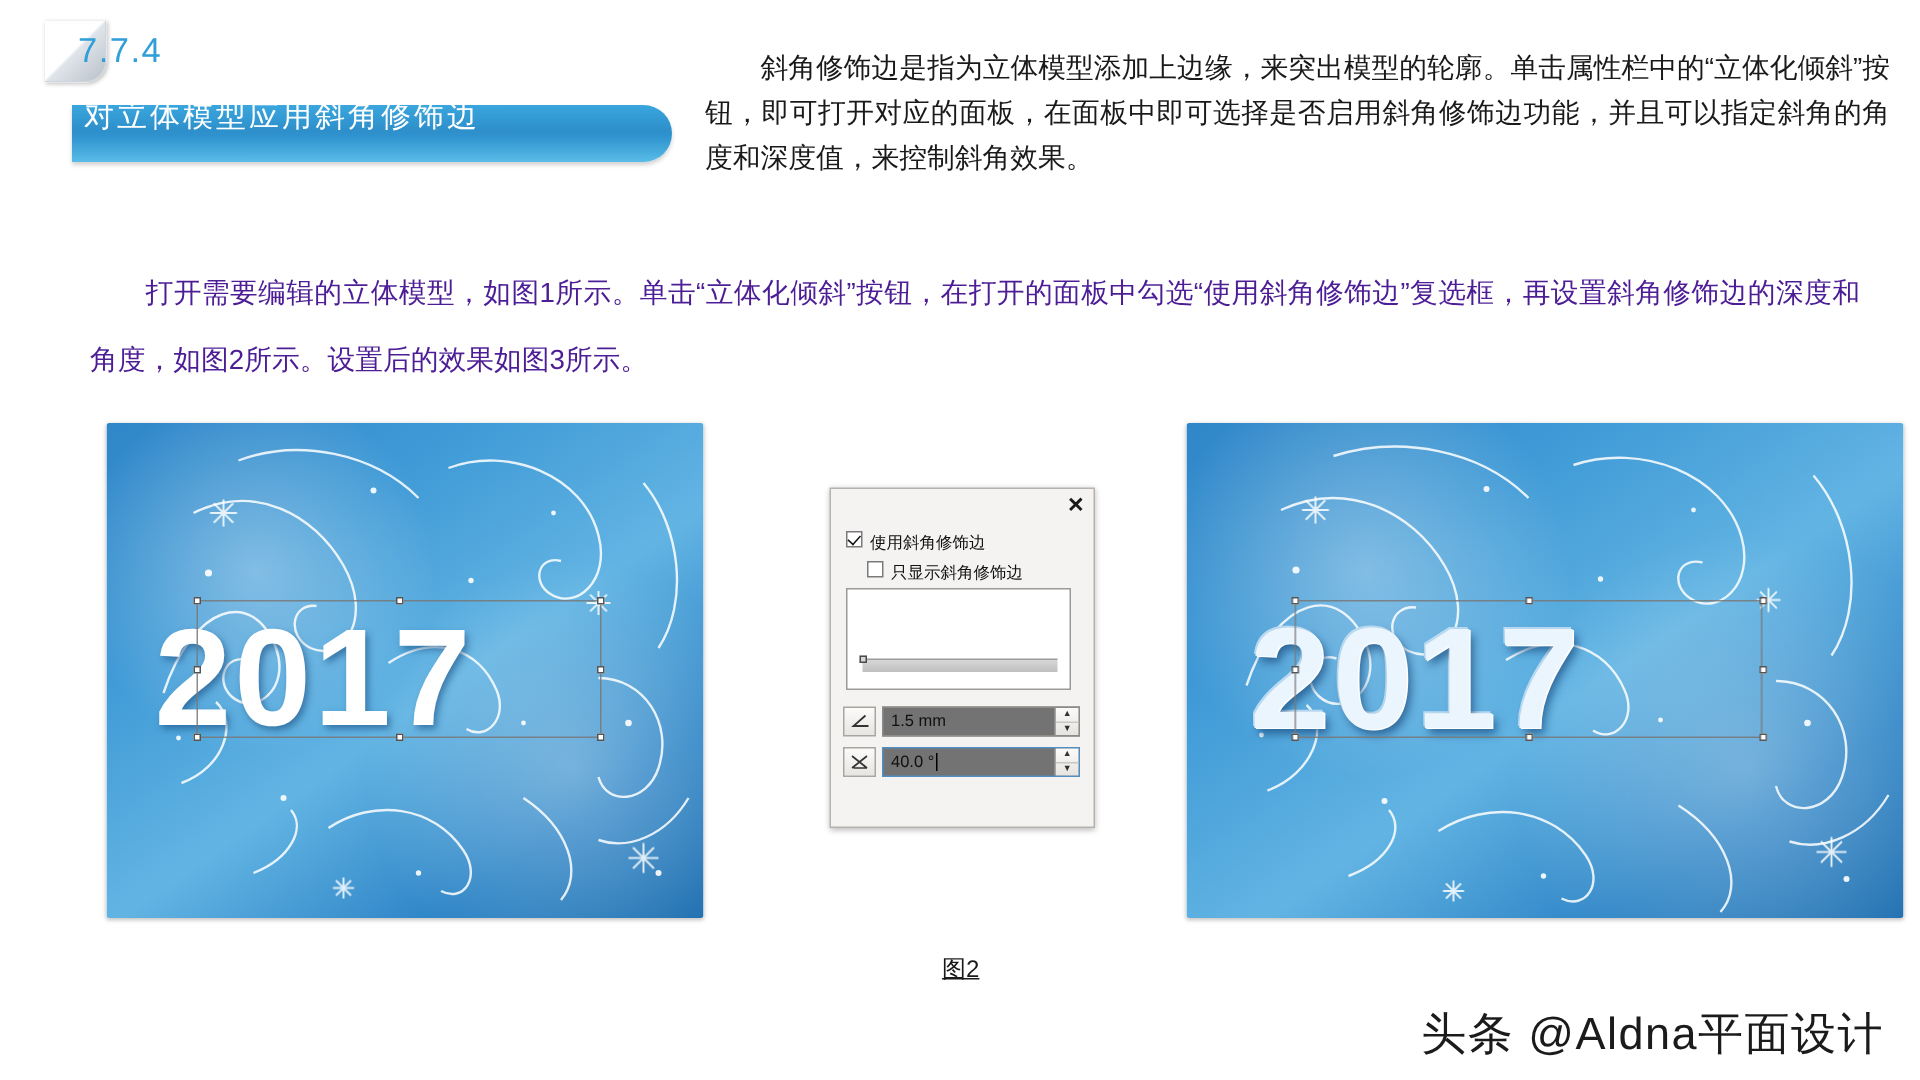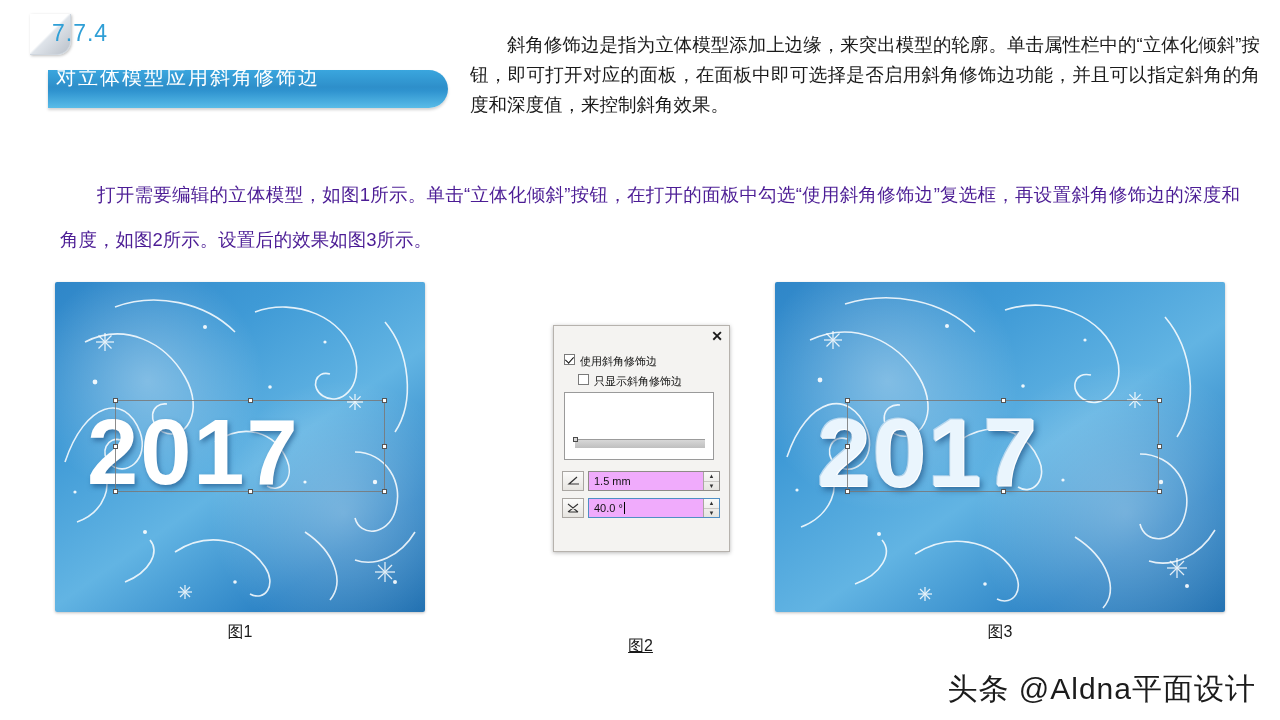--- a/index.html
+++ b/index.html
@@ -96,29 +96,30 @@
   .fig-caption {
     position: absolute;
     text-align: center;
     font-size: 16px;
     color: #1a1a1a;
     width: 100%;
   }
 
   .art {
     position: absolute;
-    left: 0;
+    left: 16px;
     top: 0;
     border-radius: 2px;
     overflow: hidden;
     background:
       radial-gradient(circle at 25% 30%, rgba(255,255,255,.35) 0%, rgba(255,255,255,0) 32%),
       radial-gradient(circle at 78% 70%, rgba(255,255,255,.30) 0%, rgba(255,255,255,0) 36%),
       linear-gradient(145deg, #2f86c8 0%, #3f9ad6 28%, #62b4e3 55%, #2d84c6 80%, #1f6fb0 100%);
     box-shadow: 0 1px 3px rgba(0,0,0,.25);
+    padding-left: 28px;
   }
   .art svg { display: block; }
 
   .year-text {
     position: absolute;
     font-family: "Liberation Sans", sans-serif;
     font-weight: bold;
     color: #ffffff;
     letter-spacing: 2px;
     text-shadow: 2px 3px 5px rgba(20,70,120,.55);
@@ -235,21 +236,21 @@
     box-sizing: border-box;
     display: flex;
     align-items: center;
     justify-content: center;
     flex: none;
   }
   .spin-input {
     margin-left: 4px;
     flex: 1;
     height: 20px;
-    background: #f0abfc;
+    background: #737373;
     border: 1px solid #8e8b87;
     box-sizing: border-box;
     display: flex;
     align-items: center;
     font-size: 11px;
     padding-left: 5px;
     position: relative;
     text-align: center;
   }
   .spin-input.focus { border-color: #4f8fc4; }
@@ -368,21 +369,20 @@
     <div class="sel-box" style="left:60px; top:118px; width:270px; height:92px;"></div>
     <div class="handle" style="left:58px; top:116px;"></div>
     <div class="handle" style="left:193px; top:116px;"></div>
     <div class="handle" style="left:327px; top:116px;"></div>
     <div class="handle" style="left:58px; top:162px;"></div>
     <div class="handle" style="left:327px; top:162px;"></div>
     <div class="handle" style="left:58px; top:207px;"></div>
     <div class="handle" style="left:193px; top:207px;"></div>
     <div class="handle" style="left:327px; top:207px;"></div>
   </div>
-  <div class="fig-caption" style="top:340px;">图1</div>
 </div>
 
 <div class="figure" style="left:553px; top:325px; width:175px; height:320px;">
   <div class="dialog">
     <div class="dialog-close">✕</div>
 
     <div class="chk-row" style="left:10px; top:28px;">
       <span class="chk checked"></span>
       <span>使用斜角修饰边</span>
     </div>
@@ -491,16 +491,15 @@
     <div class="sel-box" style="left:72px; top:118px; width:312px; height:92px;"></div>
     <div class="handle" style="left:70px; top:116px;"></div>
     <div class="handle" style="left:226px; top:116px;"></div>
     <div class="handle" style="left:382px; top:116px;"></div>
     <div class="handle" style="left:70px; top:162px;"></div>
     <div class="handle" style="left:382px; top:162px;"></div>
     <div class="handle" style="left:70px; top:207px;"></div>
     <div class="handle" style="left:226px; top:207px;"></div>
     <div class="handle" style="left:382px; top:207px;"></div>
   </div>
-  <div class="fig-caption" style="top:340px;">图3</div>
 </div>
 
 <div class="watermark">头条 @Aldna平面设计</div>
 
 </body></html>

